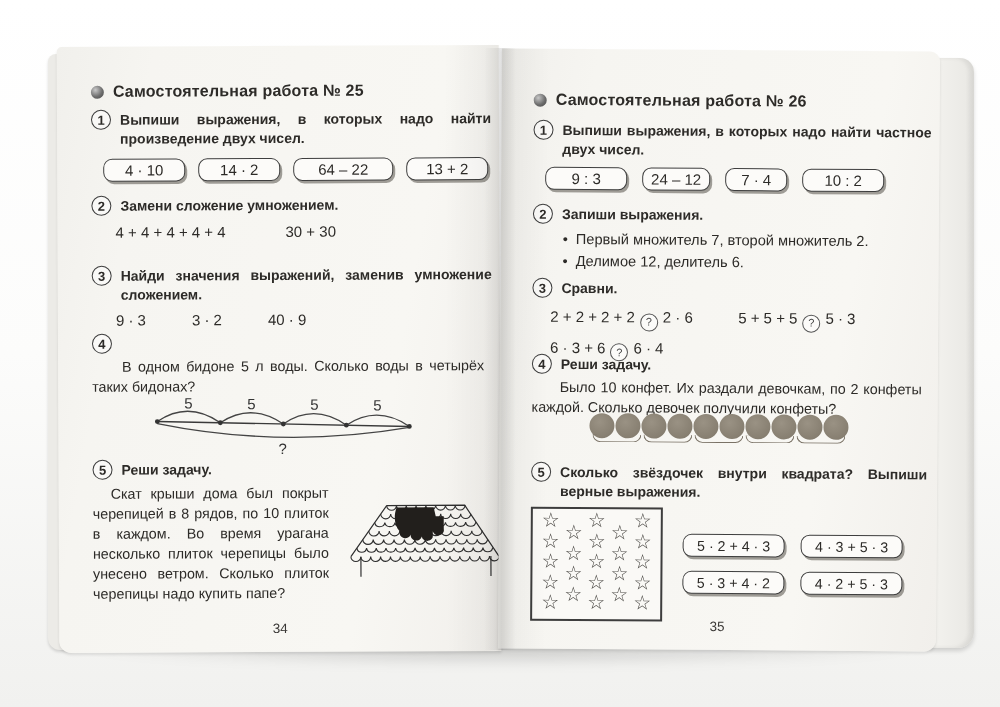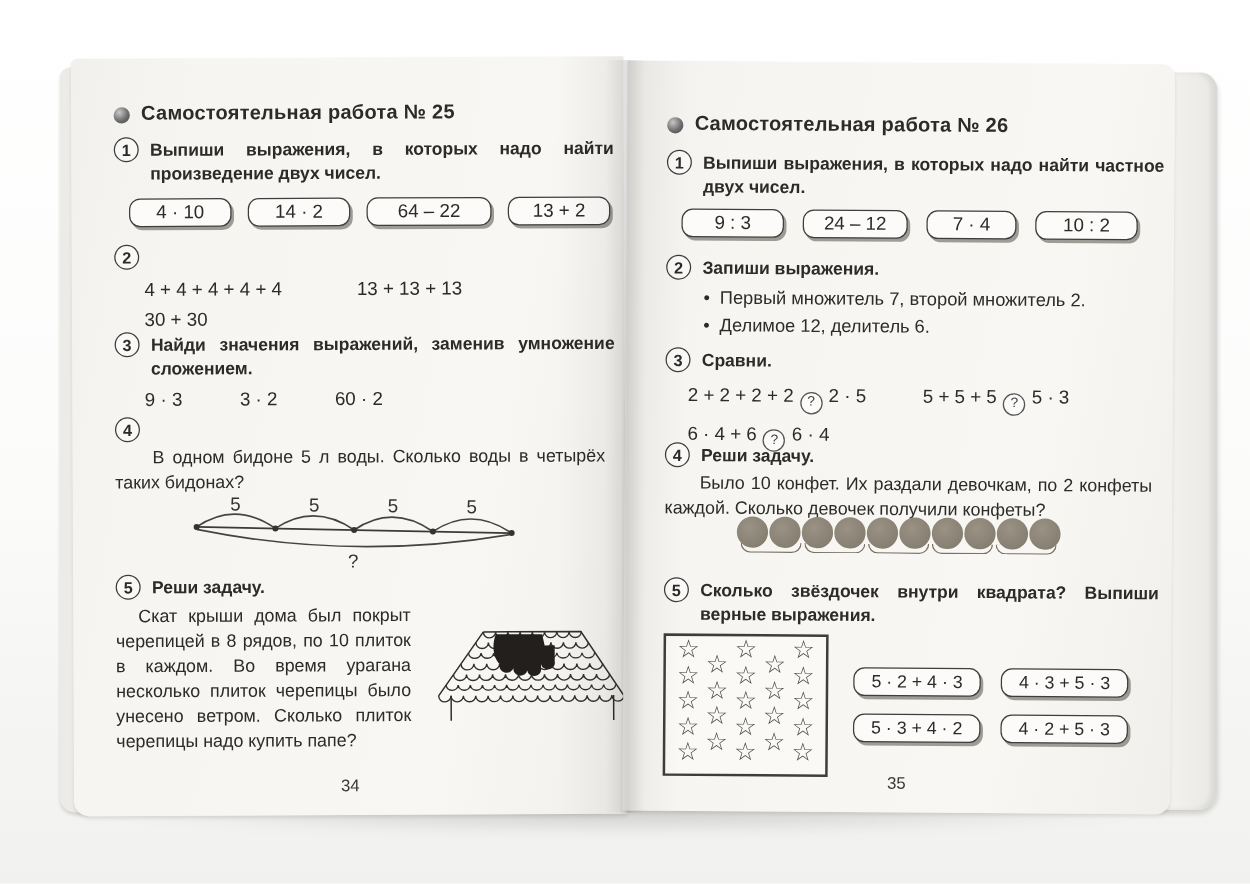--- a/index.html
+++ b/index.html
@@ -87,37 +87,37 @@
     <div class="pill-row" style="left:46px;top:112px;gap:13px;">
       <span class="pill" style="width:82px">4 · 10</span>
       <span class="pill" style="width:82px">14 · 2</span>
       <span class="pill" style="width:100px">64 – 22</span>
       <span class="pill" style="width:82px">13 + 2</span>
     </div>
 
     <div class="task" style="left:34px;top:150px;right:14px;">
       <div class="thead">
         <span class="tnum">2</span>
+        <span class="ttext">Замени сложение умножением.</span>
       </div>
       <div class="grid2" style="grid-template-columns:170px auto;margin:6px 0 0 24px;">
         <span class="expr">4 + 4 + 4 + 4 + 4</span>
-        <span class="expr">13 + 13 + 13</span>
         <span class="expr">30 + 30</span>
       </div>
     </div>
 
     <div class="task" style="left:34px;top:220px;right:8px;">
       <div class="thead">
         <span class="tnum">3</span>
         <span class="ttext">Найди значения выражений, заменив умножение сложе­нием.</span>
       </div>
       <div style="display:flex;gap:46px;margin:7px 0 0 24px;">
         <span class="expr">9 · 3</span>
         <span class="expr">3 · 2</span>
-        <span class="expr">60 · 2</span>
+        <span class="expr">40 · 9</span>
       </div>
     </div>
 
     <div class="task" style="left:34px;top:288px;right:16px;">
       <div class="thead">
         <span class="tnum">4</span>
       </div>
       <div class="para ind" style="margin-top:3px;">В одном бидоне 5 л воды. Сколько воды в четырёх таких бидонах?</div>
     </div>
 
@@ -163,45 +163,45 @@
     </div>
 
     <div class="task" style="left:32px;top:72px;right:8px;">
       <div class="thead">
         <span class="tnum">1</span>
         <span class="ttext">Выпиши выражения, в которых надо найти частное двух чисел.</span>
       </div>
     </div>
     <div class="pill-row" style="left:44px;top:118px;gap:15px;">
       <span class="pill" style="width:82px">9 : 3</span>
-      <span class="pill" style="width:84px">24 – 12</span>
-      <span class="pill" style="width:72px">7 · 4</span>
+      <span class="pill" style="width:68px">24 – 12</span>
+      <span class="pill" style="width:62px">7 · 4</span>
       <span class="pill" style="width:82px">10 : 2</span>
     </div>
 
     <div class="task" style="left:32px;top:156px;right:14px;">
       <div class="thead">
         <span class="tnum">2</span>
         <span class="ttext">Запиши выражения.</span>
       </div>
       <div class="bullets">
         <div class="bline">Первый множитель 7, второй множитель 2.</div>
         <div class="bline">Делимое 12, делитель 6.</div>
       </div>
     </div>
 
     <div class="task" style="left:32px;top:230px;right:10px;">
       <div class="thead">
         <span class="tnum">3</span>
         <span class="ttext">Сравни.</span>
       </div>
       <div class="grid2" style="grid-template-columns:188px auto;margin:8px 0 0 18px;row-gap:6px;">
-        <span class="expr"><span>2 + 2 + 2 + 2</span><span class="qcirc">?</span><span>2 · 5</span></span>
+        <span class="expr"><span>2 + 2 + 2 + 2</span><span class="qcirc">?</span><span>2 · 6</span></span>
         <span class="expr"><span>5 + 5 + 5</span><span class="qcirc">?</span><span>5 · 3</span></span>
-        <span class="expr"><span>6 · 4 + 6</span><span class="qcirc">?</span><span>6 · 4</span></span>
+        <span class="expr"><span>6 · 3 + 6</span><span class="qcirc">?</span><span>6 · 4</span></span>
       </div>
     </div>
 
     <div class="task" style="left:32px;top:306px;right:16px;">
       <div class="thead">
         <span class="tnum">4</span>
         <span class="ttext">Реши задачу.</span>
       </div>
       <div class="para ind" style="margin-top:3px;text-indent:28px;">Было 10 конфет. Их раздали девочкам, по 2 конфеты каждой. Сколько девочек получили конфеты?</div>
     </div>

